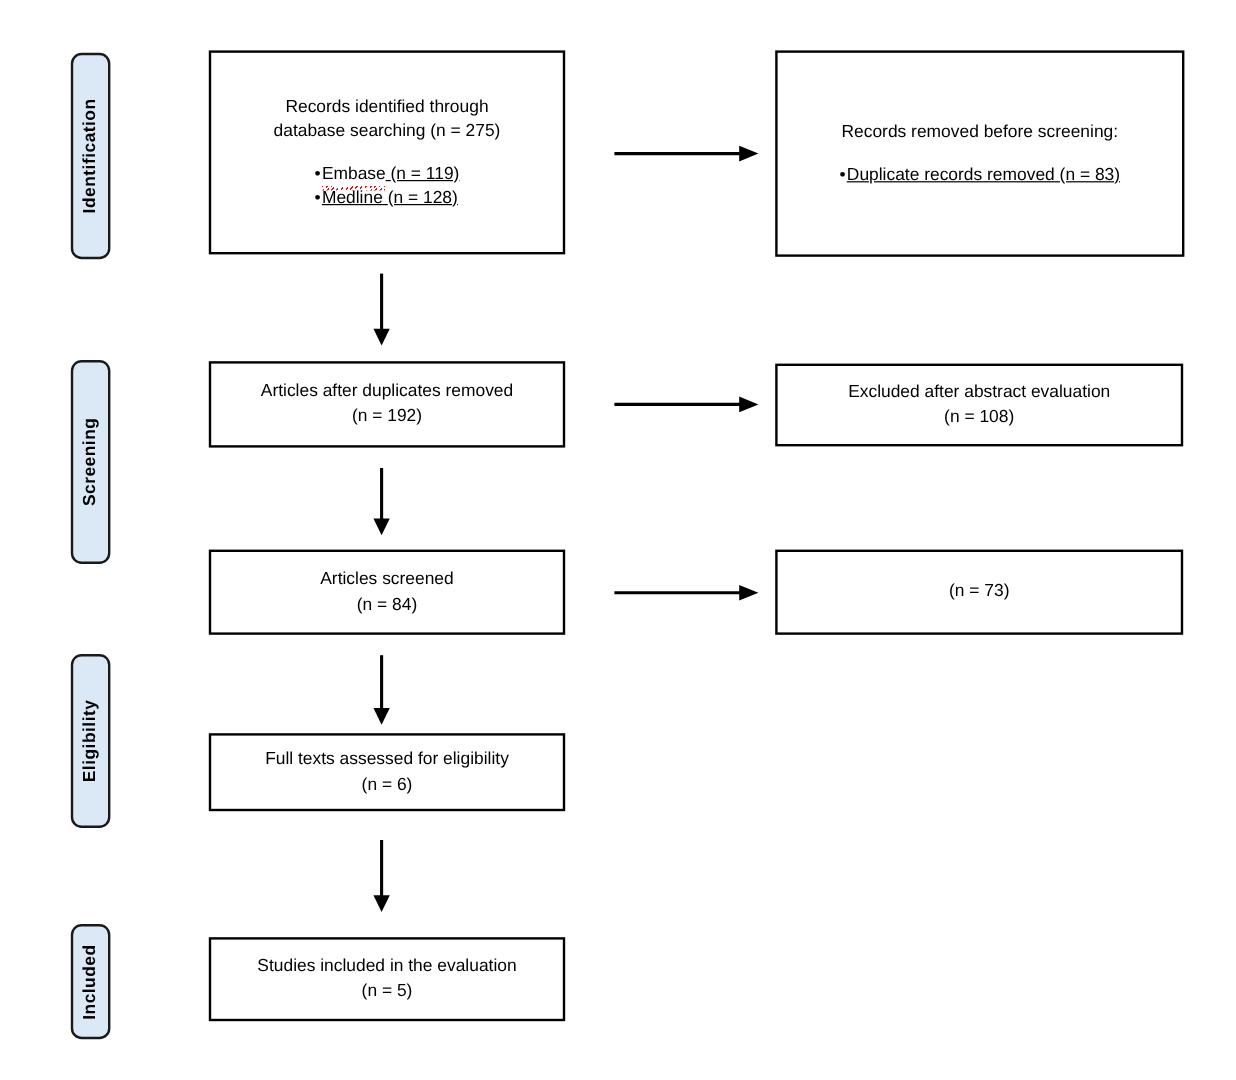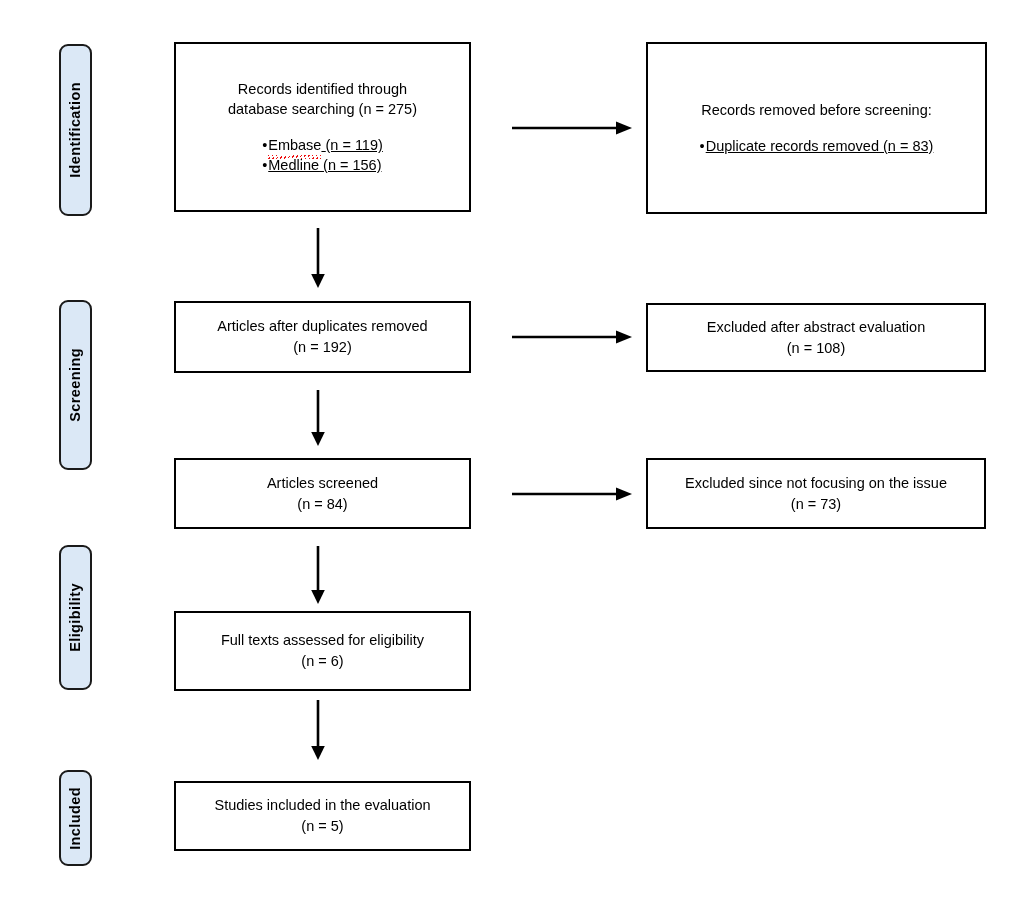--- a/index.html
+++ b/index.html
@@ -69,21 +69,21 @@
     color: #000000;
     white-space: nowrap;
     text-decoration: underline;
   }
   .box-id  { left: 174px; top: 42px;  width: 297px; height: 170px; }
   .box-rm  { left: 646px; top: 42px;  width: 341px; height: 172px; }
   .box-dup { left: 174px; top: 301px; width: 297px; height: 72px; text-align: center;  }
   .box-exa { left: 646px; top: 303px; width: 340px; height: 69px; text-align: center;  }
   .box-scr { left: 174px; top: 458px; width: 297px; height: 71px;  }
   .box-exf { left: 646px; top: 458px; width: 340px; height: 71px;  }
-  .box-ful { left: 174px; top: 611px; width: 297px; height: 80px;  }
+  .box-ful { left: 174px; top: 611px; width: 297px; height: 65px;  }
   .box-inc { left: 174px; top: 781px; width: 297px; height: 70px;  }
 
   
   .bullet-group {
     display: flex;
     flex-direction: column;
     align-items: flex-start;
   }
   .bullet-line .dot {
     display: inline-block;
@@ -142,21 +142,21 @@
     <div class="line">Records identified through</div>
     <div class="line">database searching (n = 275)</div>
     <div class="spacer"></div>
     <div class="bullet-group">
       <div class="bullet-line">
         <span class="dot">•</span><span class="misspelled">Embase</span>
         <span>(n = 119)</span>
       </div>
       <div class="bullet-line">
         <span class="dot">•</span><span>Medline</span>
-        <span>(n = 156)</span>
+        <span>(n = 128)</span>
       </div>
     </div>
   </div>
 
   <div class="flow-box box-rm">
     <div class="line">Records removed before screening:</div>
     <div class="spacer"></div>
     <div class="bullet-line">
       <span class="dot">•</span><span>Duplicate records removed (n = 83)</span>
     </div>
@@ -171,21 +171,20 @@
     <div class="line">Excluded after abstract evaluation</div>
     <div class="line">(n = 108)</div>
   </div>
 
   <div class="flow-box box-scr">
     <div class="line">Articles screened</div>
     <div class="line">(n = 84)</div>
   </div>
 
   <div class="flow-box box-exf">
-    <div class="line">Excluded since not focusing on the issue</div>
     <div class="line">(n = 73)</div>
   </div>
 
   <div class="flow-box box-ful">
     <div class="line">Full texts assessed for eligibility</div>
     <div class="line">(n = 6)</div>
   </div>
 
   <div class="flow-box box-inc">
     <div class="line">Studies included in the evaluation</div>

